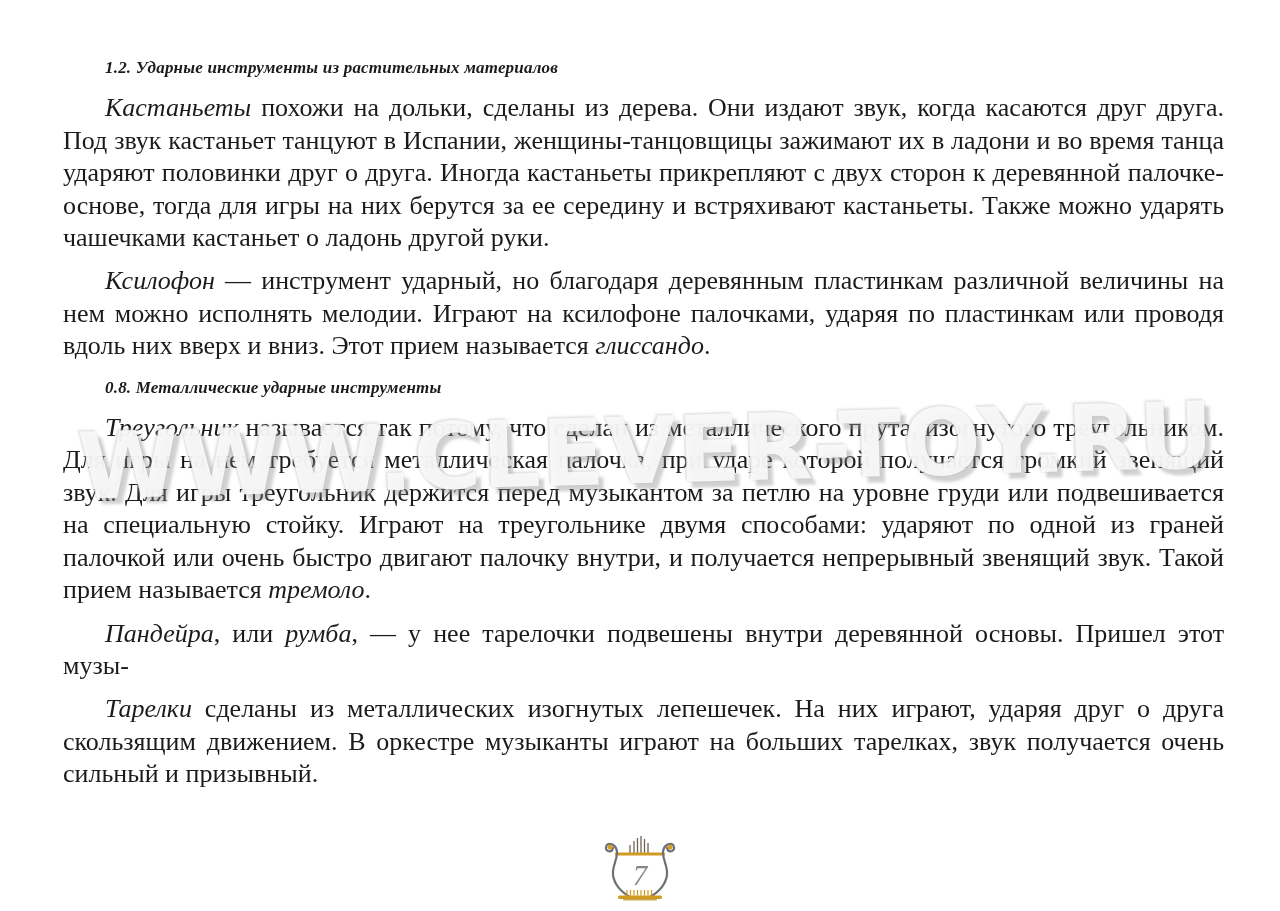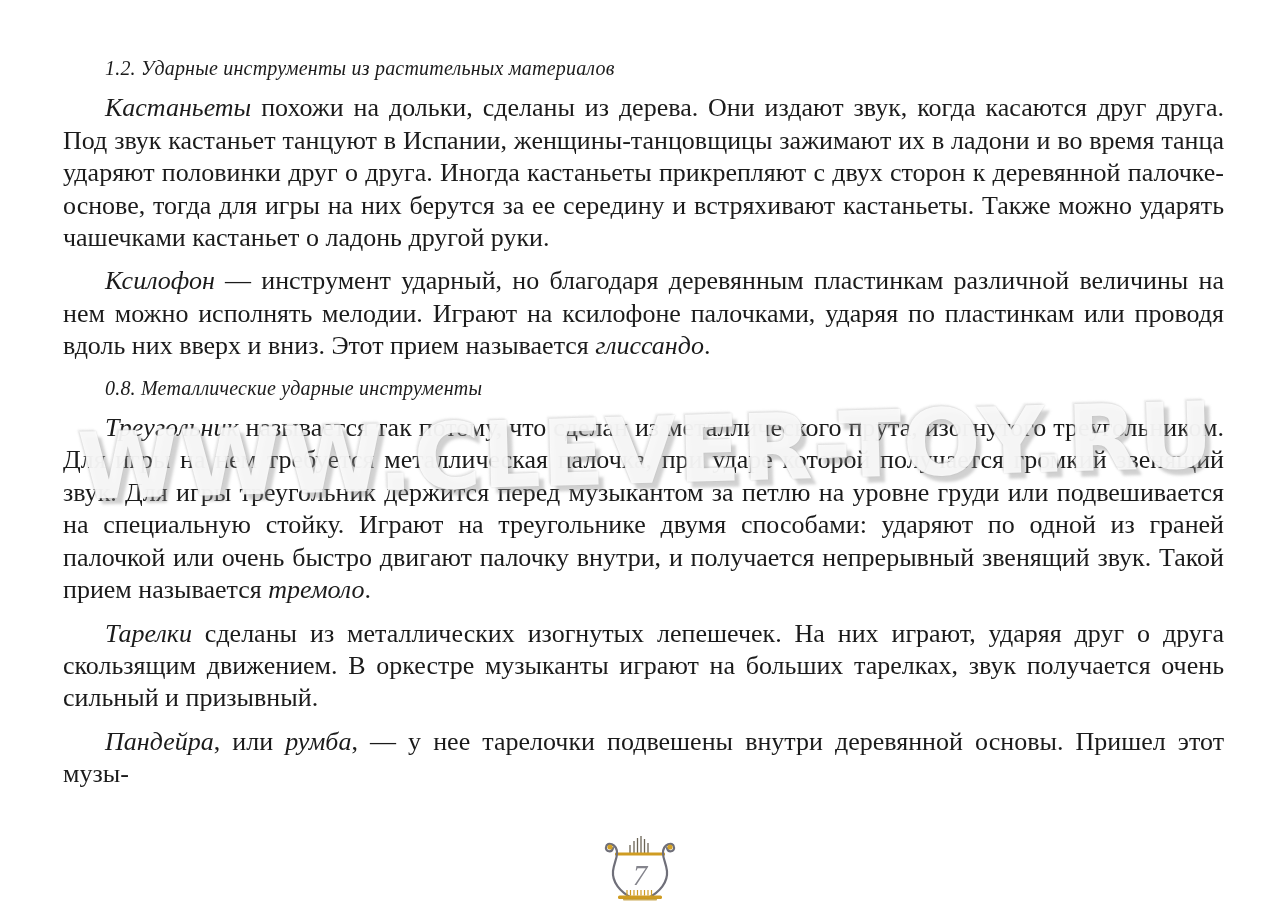--- a/index.html
+++ b/index.html
@@ -14,22 +14,22 @@
     position:absolute;
     left:63px; right:56px; top:52px;
     font-size:26px;
     line-height:32.4px;
     color:#1b1b1b;
     text-align:justify;
     z-index:2;
   }
   .content > :first-child{margin-top:0;}
   .heading{
-    font-size:20px;
-    font-weight:normal;
+    font-size:17px;
+    font-weight:bold;
     font-style:italic;
     text-indent:42px;
     margin:9px 0 0 0;
     letter-spacing:0.2px;
   }
   .para{
     margin:8px 0 0 0;
     text-indent:42px;
   }
   .para.gap{margin-top:11px;}
@@ -77,22 +77,22 @@
 <div class="page">
 
   <div class="watermark">WWW.CLEVER-TOY.RU</div>
 
   <main class="content" id="content">
       <h2 class="heading">1.2. Ударные инструменты из растительных материалов</h2>
       <p class="para"><span class="run-lead">Кастаньеты</span><span class="run-normal"> похожи на дольки, сделаны из дерева. Они издают звук, когда касаются друг друга. Под звук кастаньет танцуют в Испании, женщины-танцовщицы зажимают их в ладони и во время танца ударяют половинки друг о друга. Иногда кастаньеты прикрепляют с двух сторон к деревянной палочке-основе, тогда для игры на них берутся за ее середину и встряхивают кастаньеты. Также можно ударять чашечками кастаньет о ладонь другой руки.</span></p>
       <p class="para gap"><span class="run-lead">Ксилофон</span><span class="run-normal"> — инструмент ударный, но благодаря деревянным пластинкам различной величины на нем можно исполнять мелодии. Играют на ксилофоне палочками, ударяя по пластинкам или проводя вдоль них вверх и вниз. Этот прием называется </span><span class="run-emph">глиссандо</span><span class="run-normal">.</span></p>
       <h2 class="heading">0.8. Металлические ударные инструменты</h2>
       <p class="para"><span class="run-lead">Треугольник</span><span class="run-normal"> называется так потому, что сделан из металлического прута, изогнутого треугольником. Для игры на нем требуется металлическая палочка, при ударе которой получается громкий звенящий звук. Для игры треугольник держится перед музыкантом за петлю на уровне груди или подвешивается на специальную стойку. Играют на треугольнике двумя способами: ударяют по одной из граней палочкой или очень быстро двигают палочку внутри, и получается непрерывный звенящий звук. Такой прием называется </span><span class="run-emph">тремоло</span><span class="run-normal">.</span></p>
+      <p class="para gap continued"><span class="run-lead">Пандейра</span><span class="run-normal">, или </span><span class="run-emph">румба</span><span class="run-normal">, — у нее тарелочки подвешены внутри деревянной основы. Пришел этот музы-</span></p>
       <p class="para gap"><span class="run-lead">Тарелки</span><span class="run-normal"> сделаны из металлических изогнутых лепешечек. На них играют, ударяя друг о друга скользящим движением. В оркестре музыканты играют на больших тарелках, звук получается очень сильный и призывный.</span></p>
-      <p class="para gap continued"><span class="run-lead">Пандейра</span><span class="run-normal">, или </span><span class="run-emph">румба</span><span class="run-normal">, — у нее тарелочки подвешены внутри деревянной основы. Пришел этот музы-</span></p>
     </main>
 
   <footer class="pagefoot">
     <div class="lyre">
       <svg viewBox="0 0 100 76" width="100" height="76" aria-hidden="true">
 
         <g stroke="#6b6455" stroke-width="1.3">
           <line x1="40" y1="24" x2="40" y2="16"></line>
           <line x1="44" y1="24" x2="44" y2="12"></line>
           <line x1="47.5" y1="24" x2="47.5" y2="9"></line>

